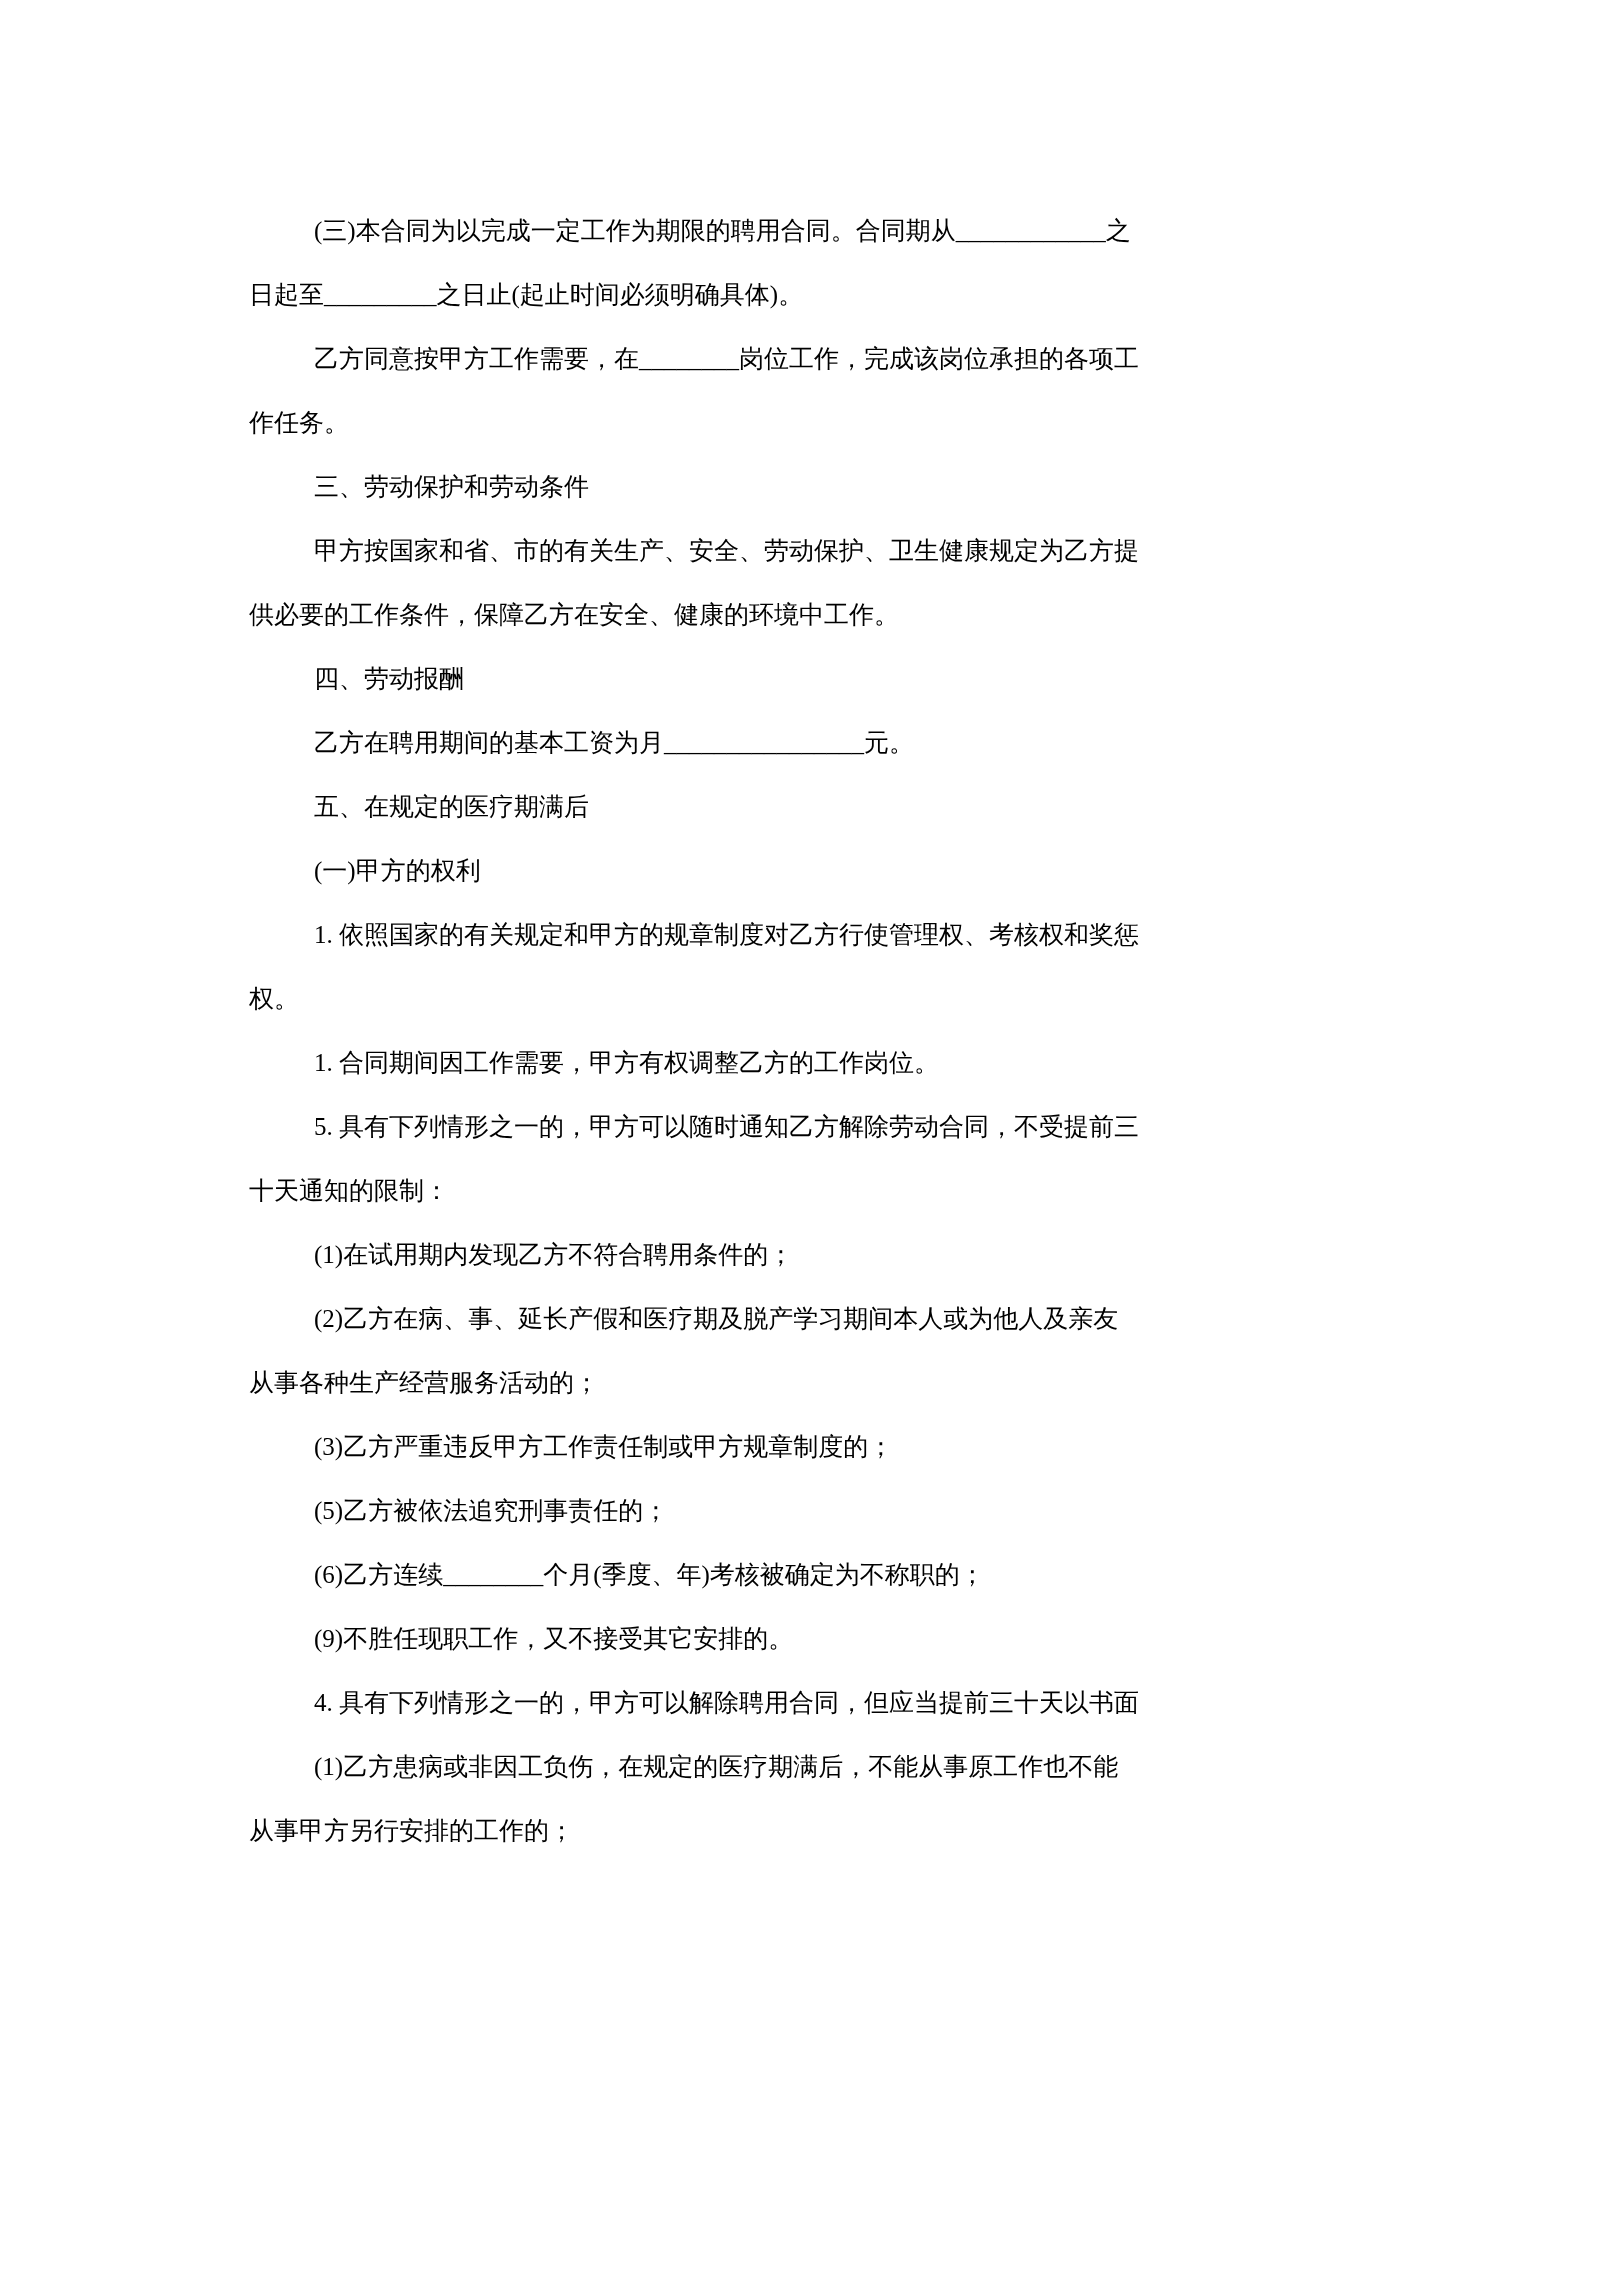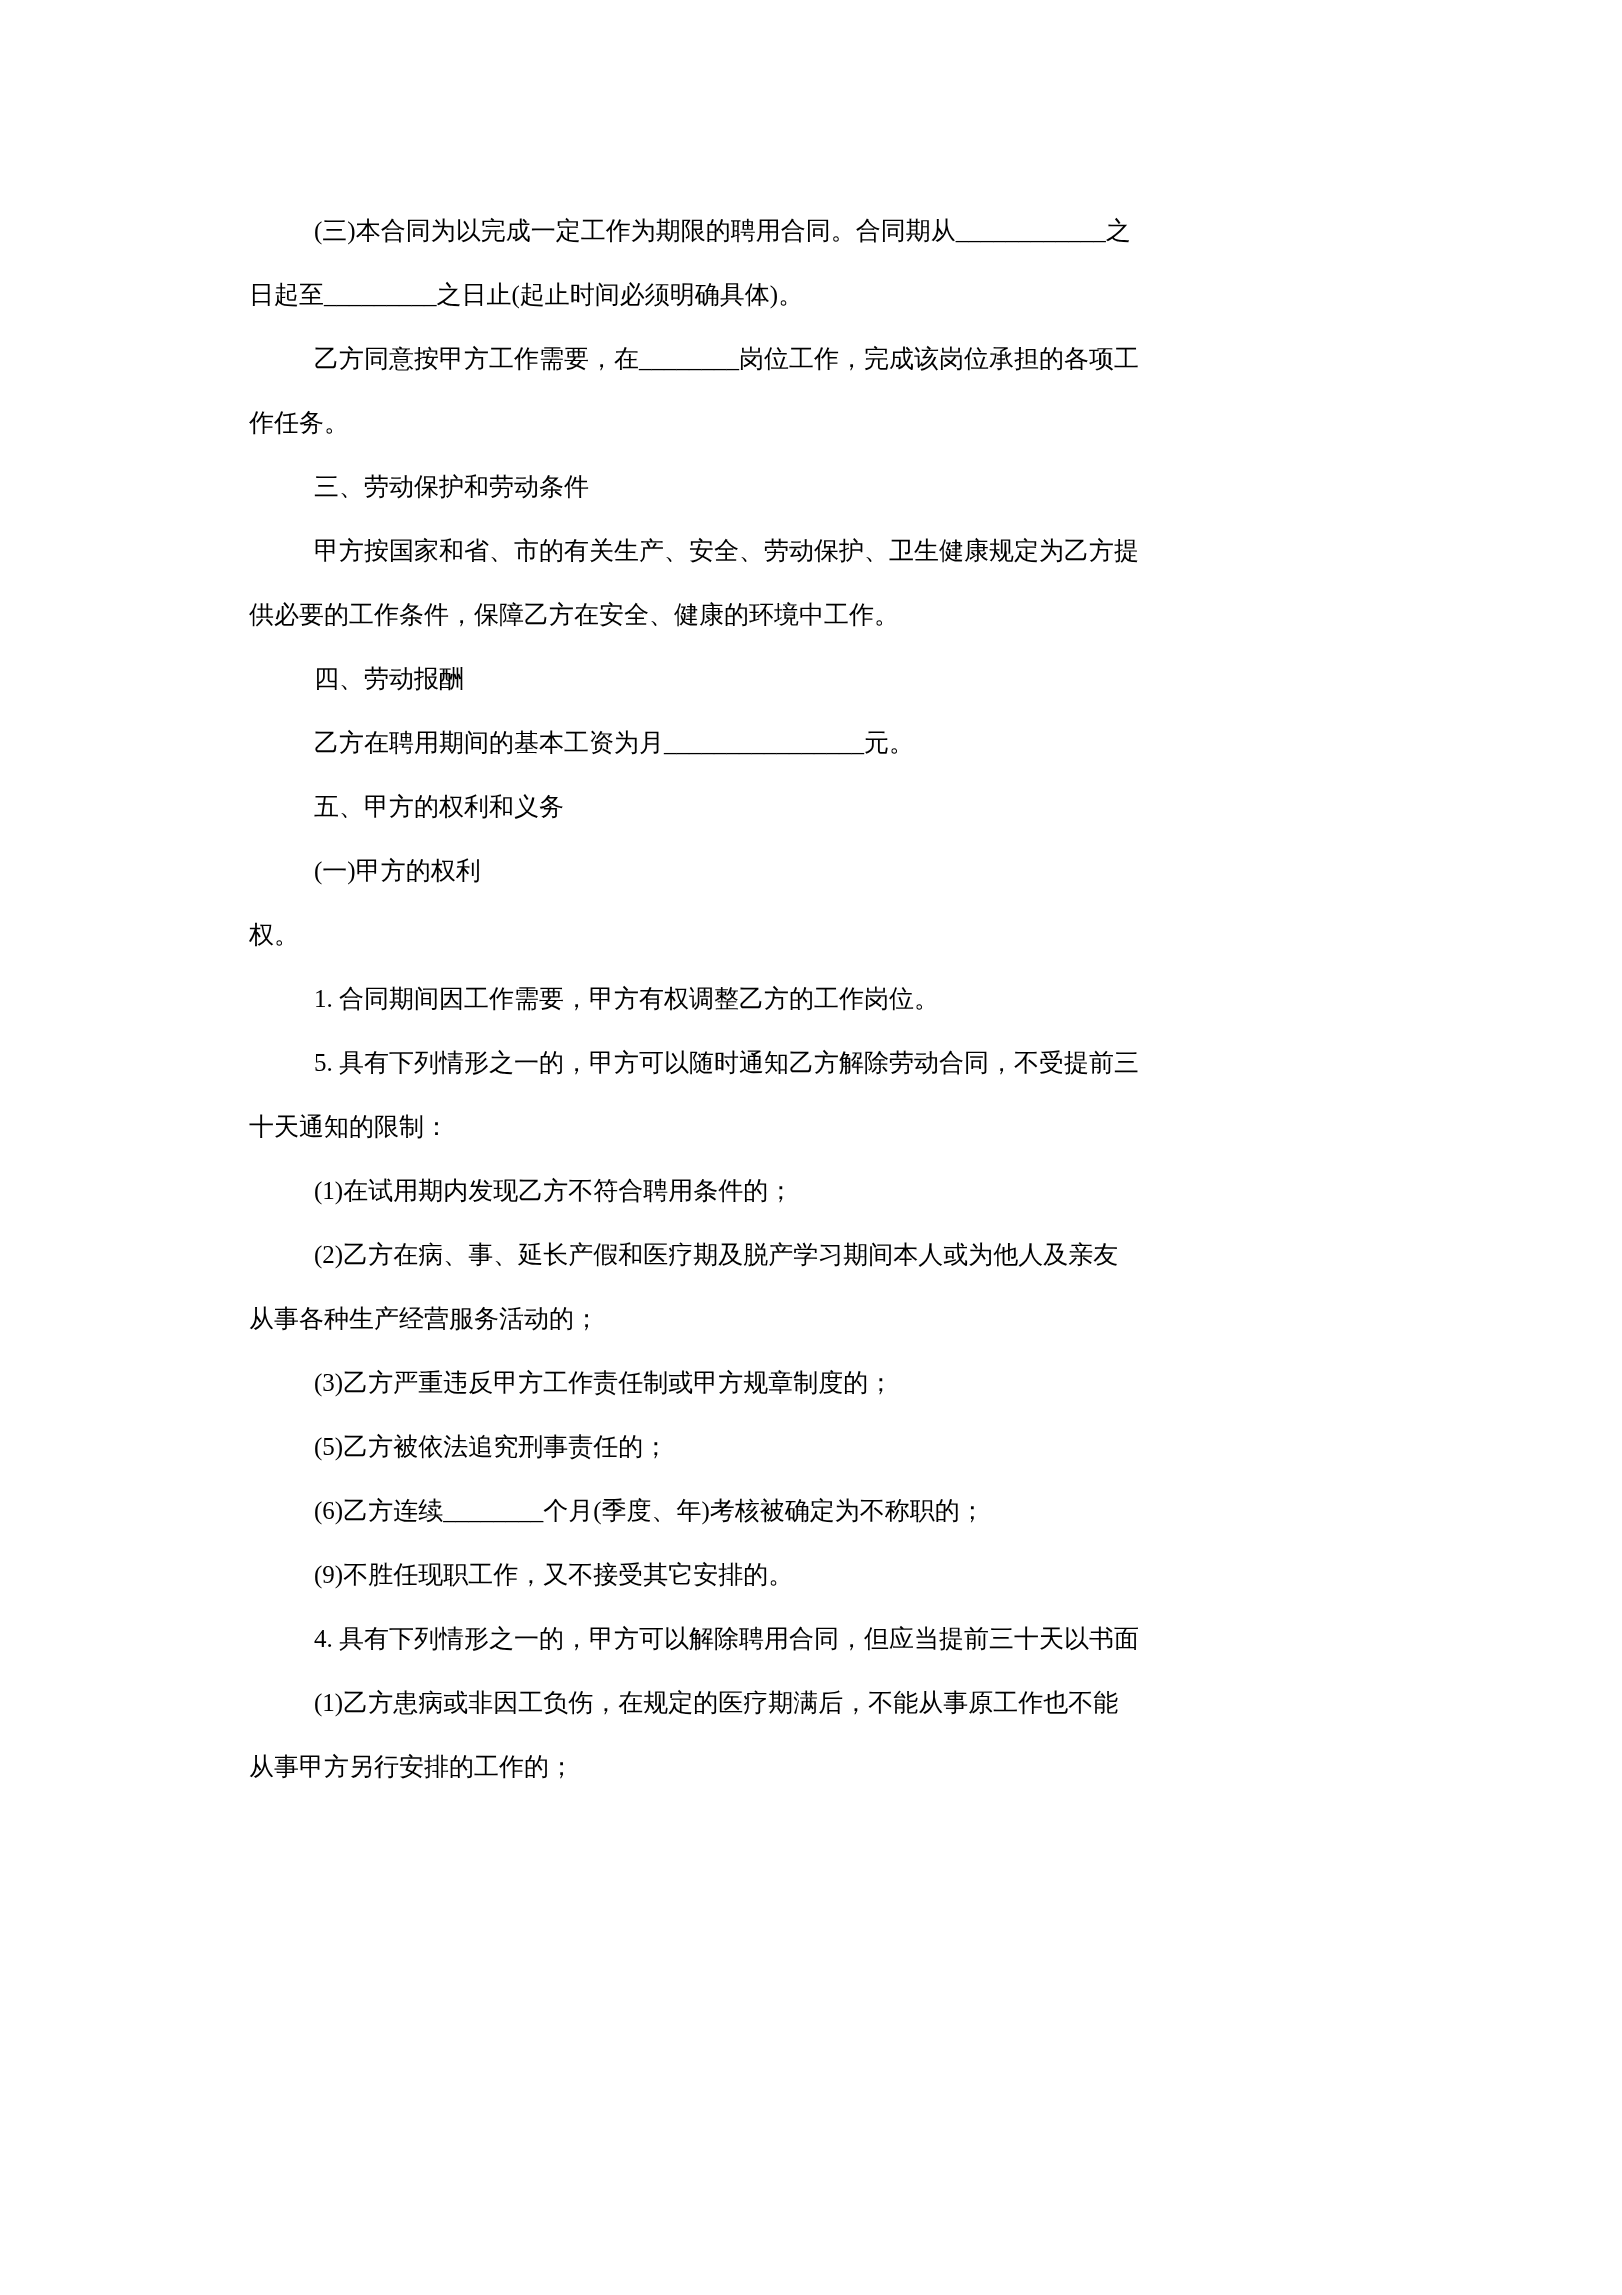--- a/index.html
+++ b/index.html
@@ -40,22 +40,23 @@
   <div class="doc-content">
     <div class="line indent">(三)本合同为以完成一定工作为期限的聘用合同。合同期从____________之</div>
     <div class="line">日起至_________之日止(起止时间必须明确具体)。</div>
     <div class="line indent">乙方同意按甲方工作需要，在________岗位工作，完成该岗位承担的各项工</div>
     <div class="line">作任务。</div>
     <div class="line indent">三、劳动保护和劳动条件</div>
     <div class="line indent">甲方按国家和省、市的有关生产、安全、劳动保护、卫生健康规定为乙方提</div>
     <div class="line">供必要的工作条件，保障乙方在安全、健康的环境中工作。</div>
     <div class="line indent">四、劳动报酬</div>
     <div class="line indent">乙方在聘用期间的基本工资为月________________元。</div>
-    <div class="line indent">五、甲方的权利和义务</div>
+    <div class="line indent">五、在规定的医疗期满后</div>
     <div class="line indent">(一)甲方的权利</div>
+    <div class="line indent">1. 依照国家的有关规定和甲方的规章制度对乙方行使管理权、考核权和奖惩</div>
     <div class="line">权。</div>
     <div class="line indent">1. 合同期间因工作需要，甲方有权调整乙方的工作岗位。</div>
     <div class="line indent">5. 具有下列情形之一的，甲方可以随时通知乙方解除劳动合同，不受提前三</div>
     <div class="line">十天通知的限制：</div>
     <div class="line indent">(1)在试用期内发现乙方不符合聘用条件的；</div>
     <div class="line indent">(2)乙方在病、事、延长产假和医疗期及脱产学习期间本人或为他人及亲友</div>
     <div class="line">从事各种生产经营服务活动的；</div>
     <div class="line indent">(3)乙方严重违反甲方工作责任制或甲方规章制度的；</div>
     <div class="line indent">(5)乙方被依法追究刑事责任的；</div>
     <div class="line indent">(6)乙方连续________个月(季度、年)考核被确定为不称职的；</div>

